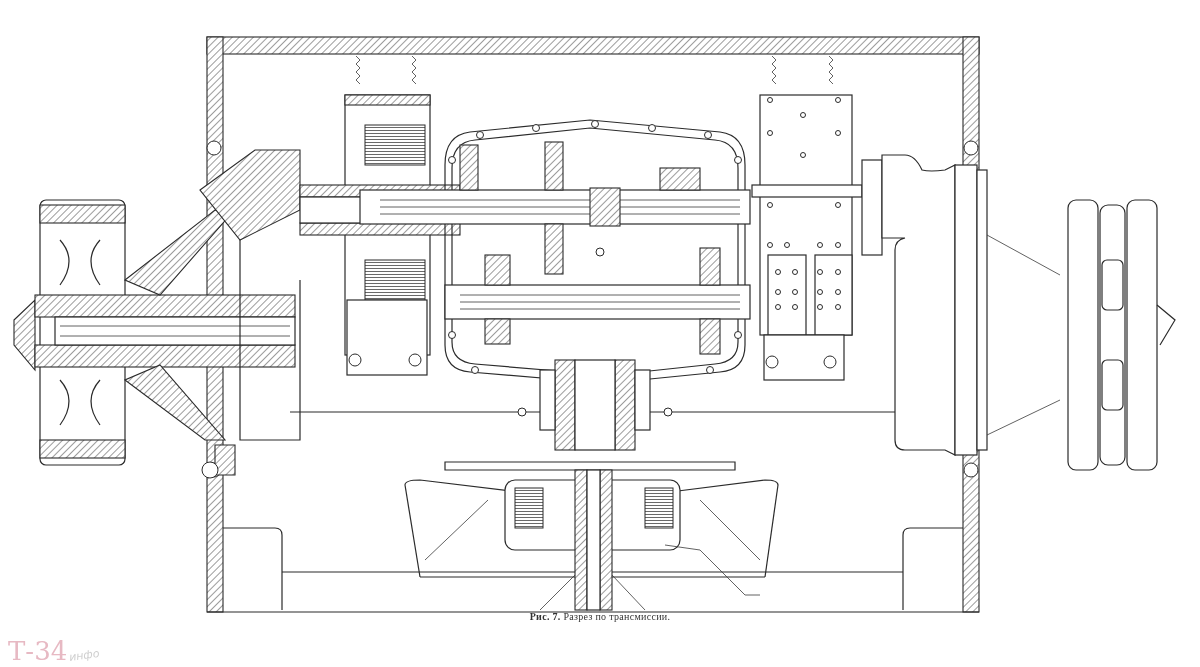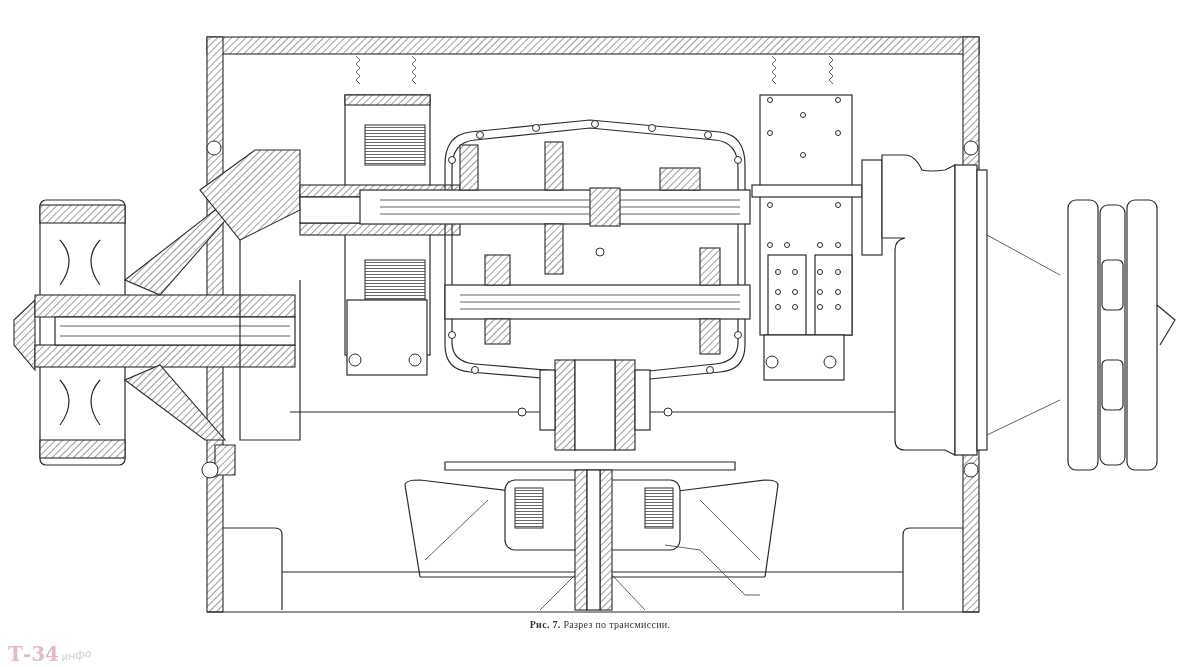--- a/index.html
+++ b/index.html
@@ -1,21 +1,21 @@
 <!DOCTYPE html>
 <html><head>
 <meta charset="utf-8">
 <style>
   html,body{margin:0;padding:0;background:#ffffff;}
   body{width:1200px;height:667px;position:relative;overflow:hidden;font-family:"Liberation Serif",serif;}
   #drawing{position:absolute;left:0;top:0;width:1200px;height:667px;}
-  .caption{position:absolute;left:0;width:1200px;top:611px;text-align:center;font-size:10px;color:#333;letter-spacing:.3px;margin-top:8px;}
+  .caption{position:absolute;left:0;width:1200px;top:611px;text-align:center;font-size:10px;color:#333;letter-spacing:.3px;}
   .caption b{font-weight:bold;}
   .watermark{position:absolute;left:8px;top:630px;height:34px;display:flex;align-items:flex-end;}
-  .wm-main{font-family:"DejaVu Serif",serif;font-weight:bold;font-size:20px;color:#e7b9c3;line-height:1;}
+  .wm-main{font-family:"DejaVu Serif",serif;font-weight:normal;font-size:26px;color:#e7b9c3;line-height:1;}
   .wm-sub{font-family:"DejaVu Sans",sans-serif;font-size:11px;color:#cfcfcf;font-style:italic;margin-left:2px;margin-bottom:2px;transform:rotate(-8deg);}
   svg .ln{stroke:#2b2b2b;fill:none;stroke-width:1.2}
   svg .thin{stroke:#3a3a3a;fill:none;stroke-width:.8}
   svg .hatch{fill:url(#hatch);stroke:#2b2b2b;stroke-width:1.1}
   svg .solid{fill:#fff;stroke:#2b2b2b;stroke-width:1.2}
   svg .bolt{fill:#fff;stroke:#2b2b2b;stroke-width:1}
 </style>
 </head>
 <body>
 

